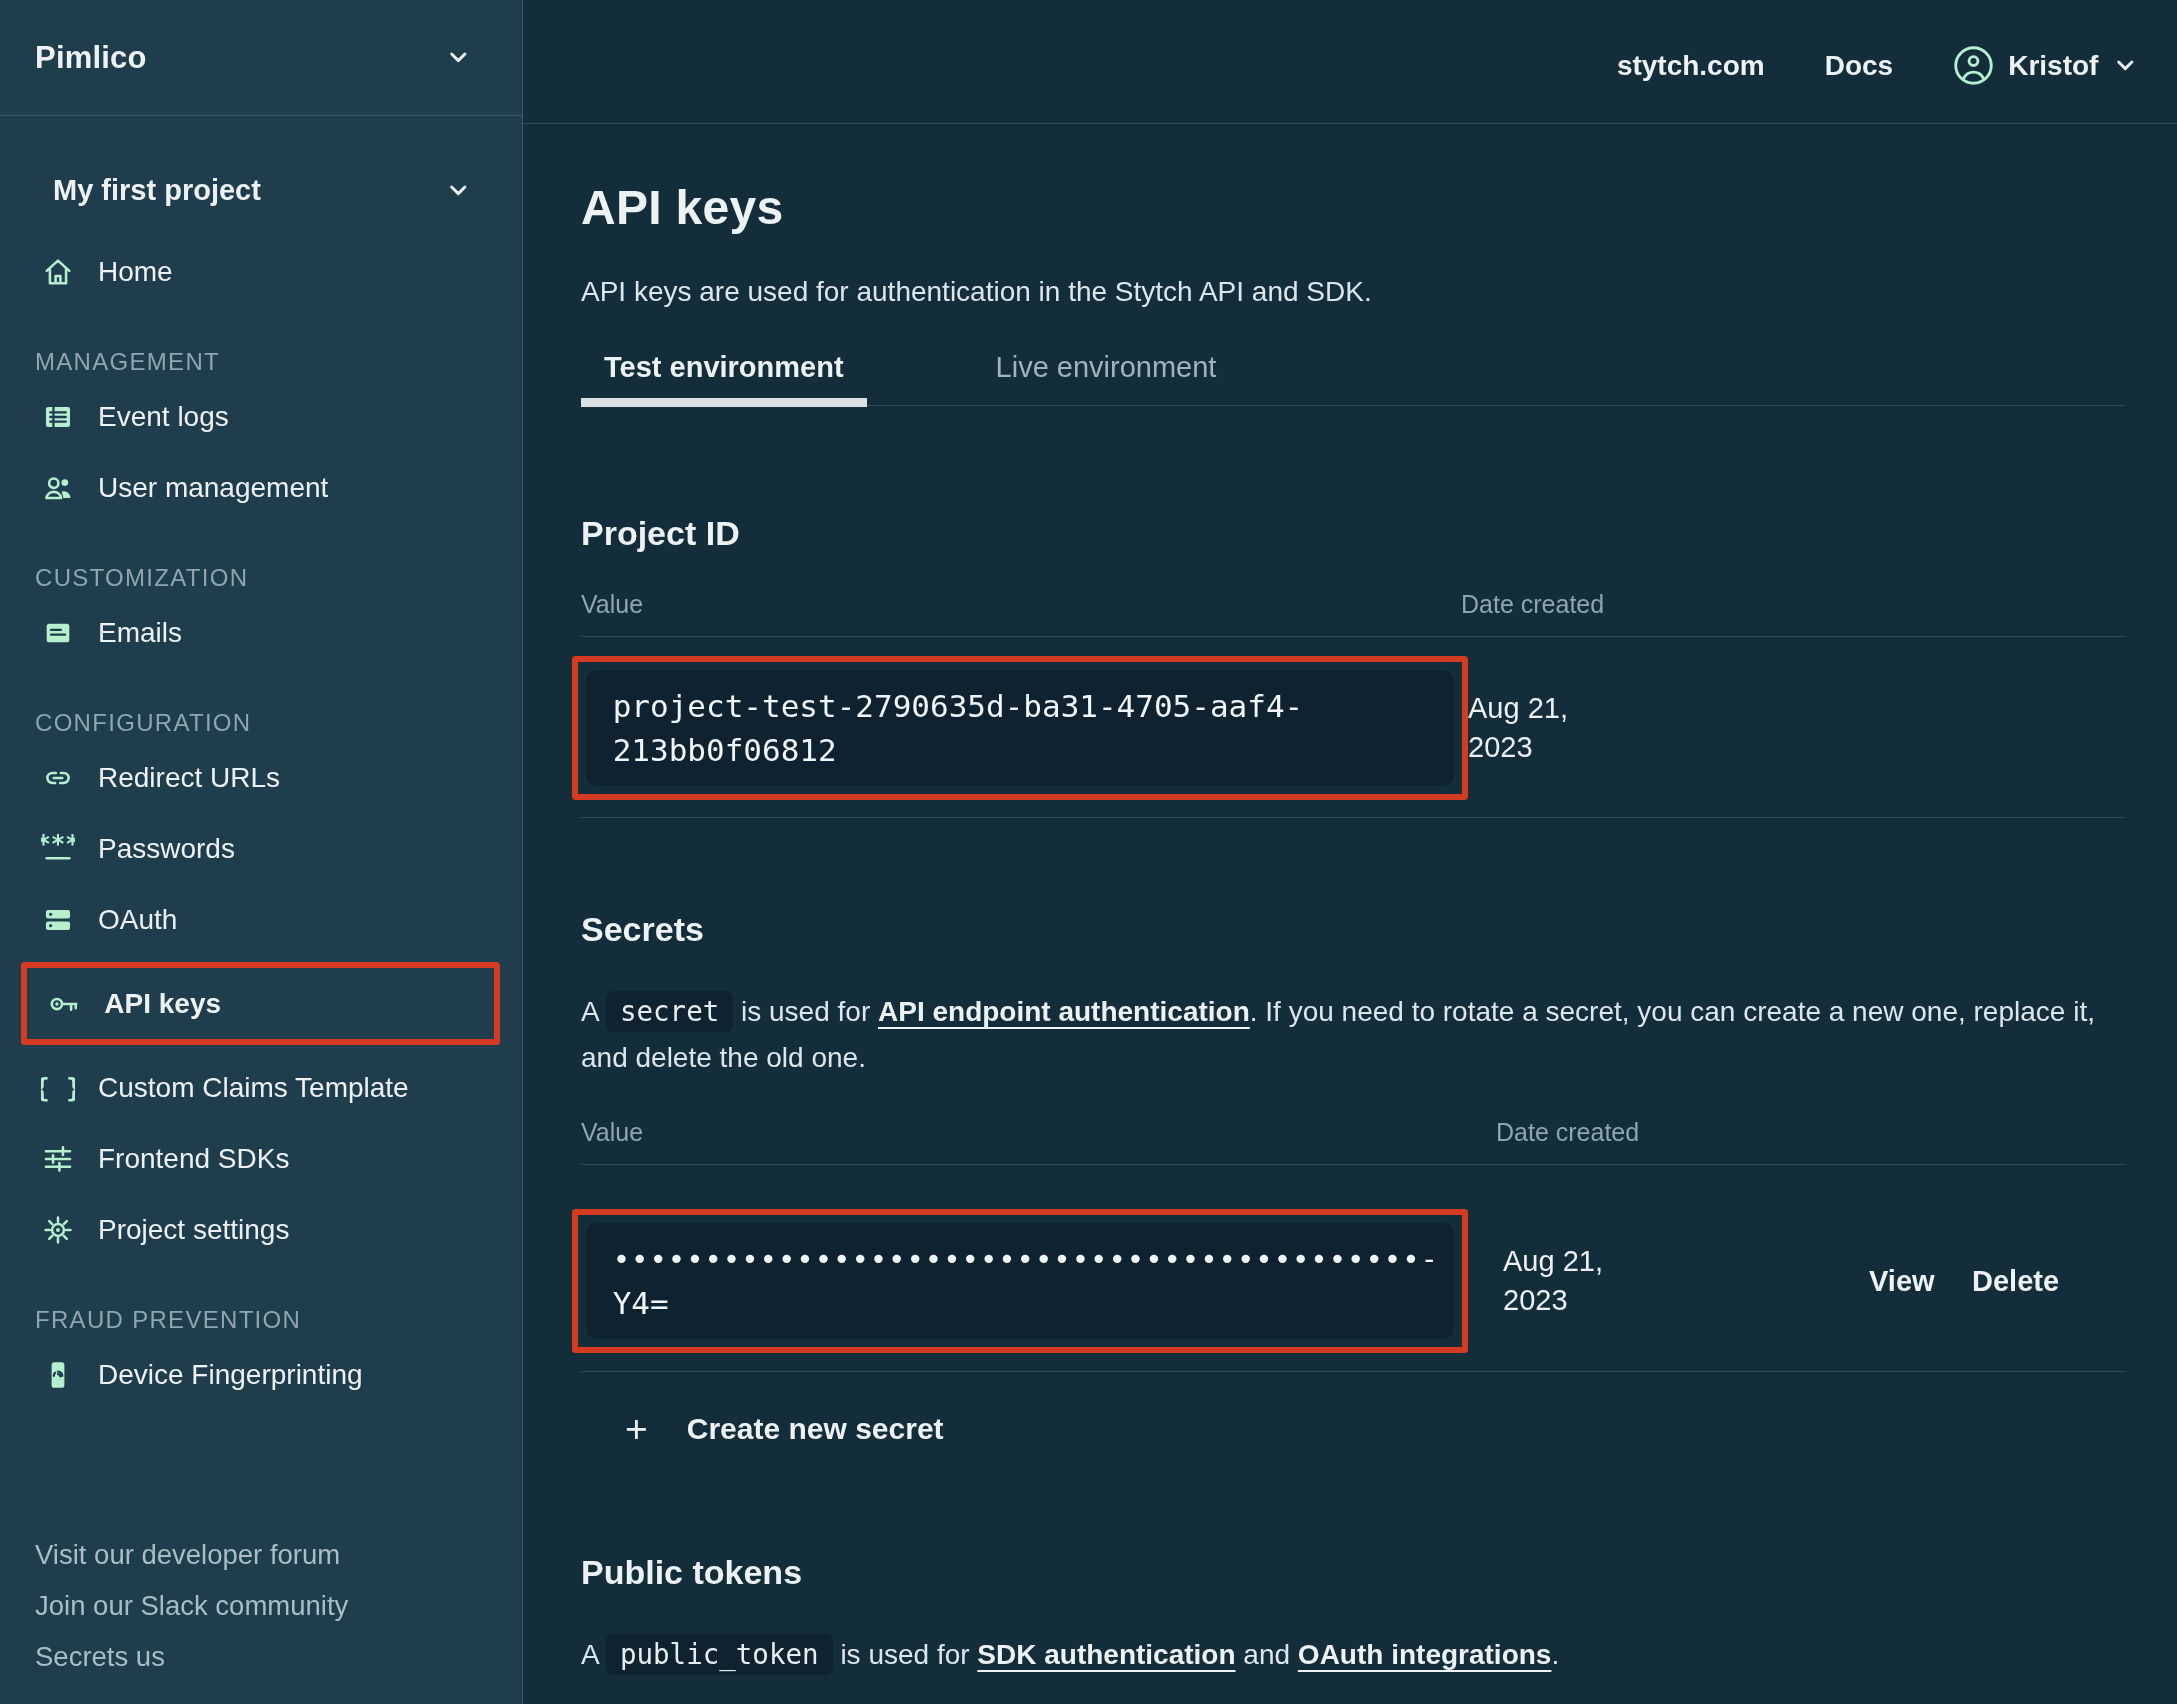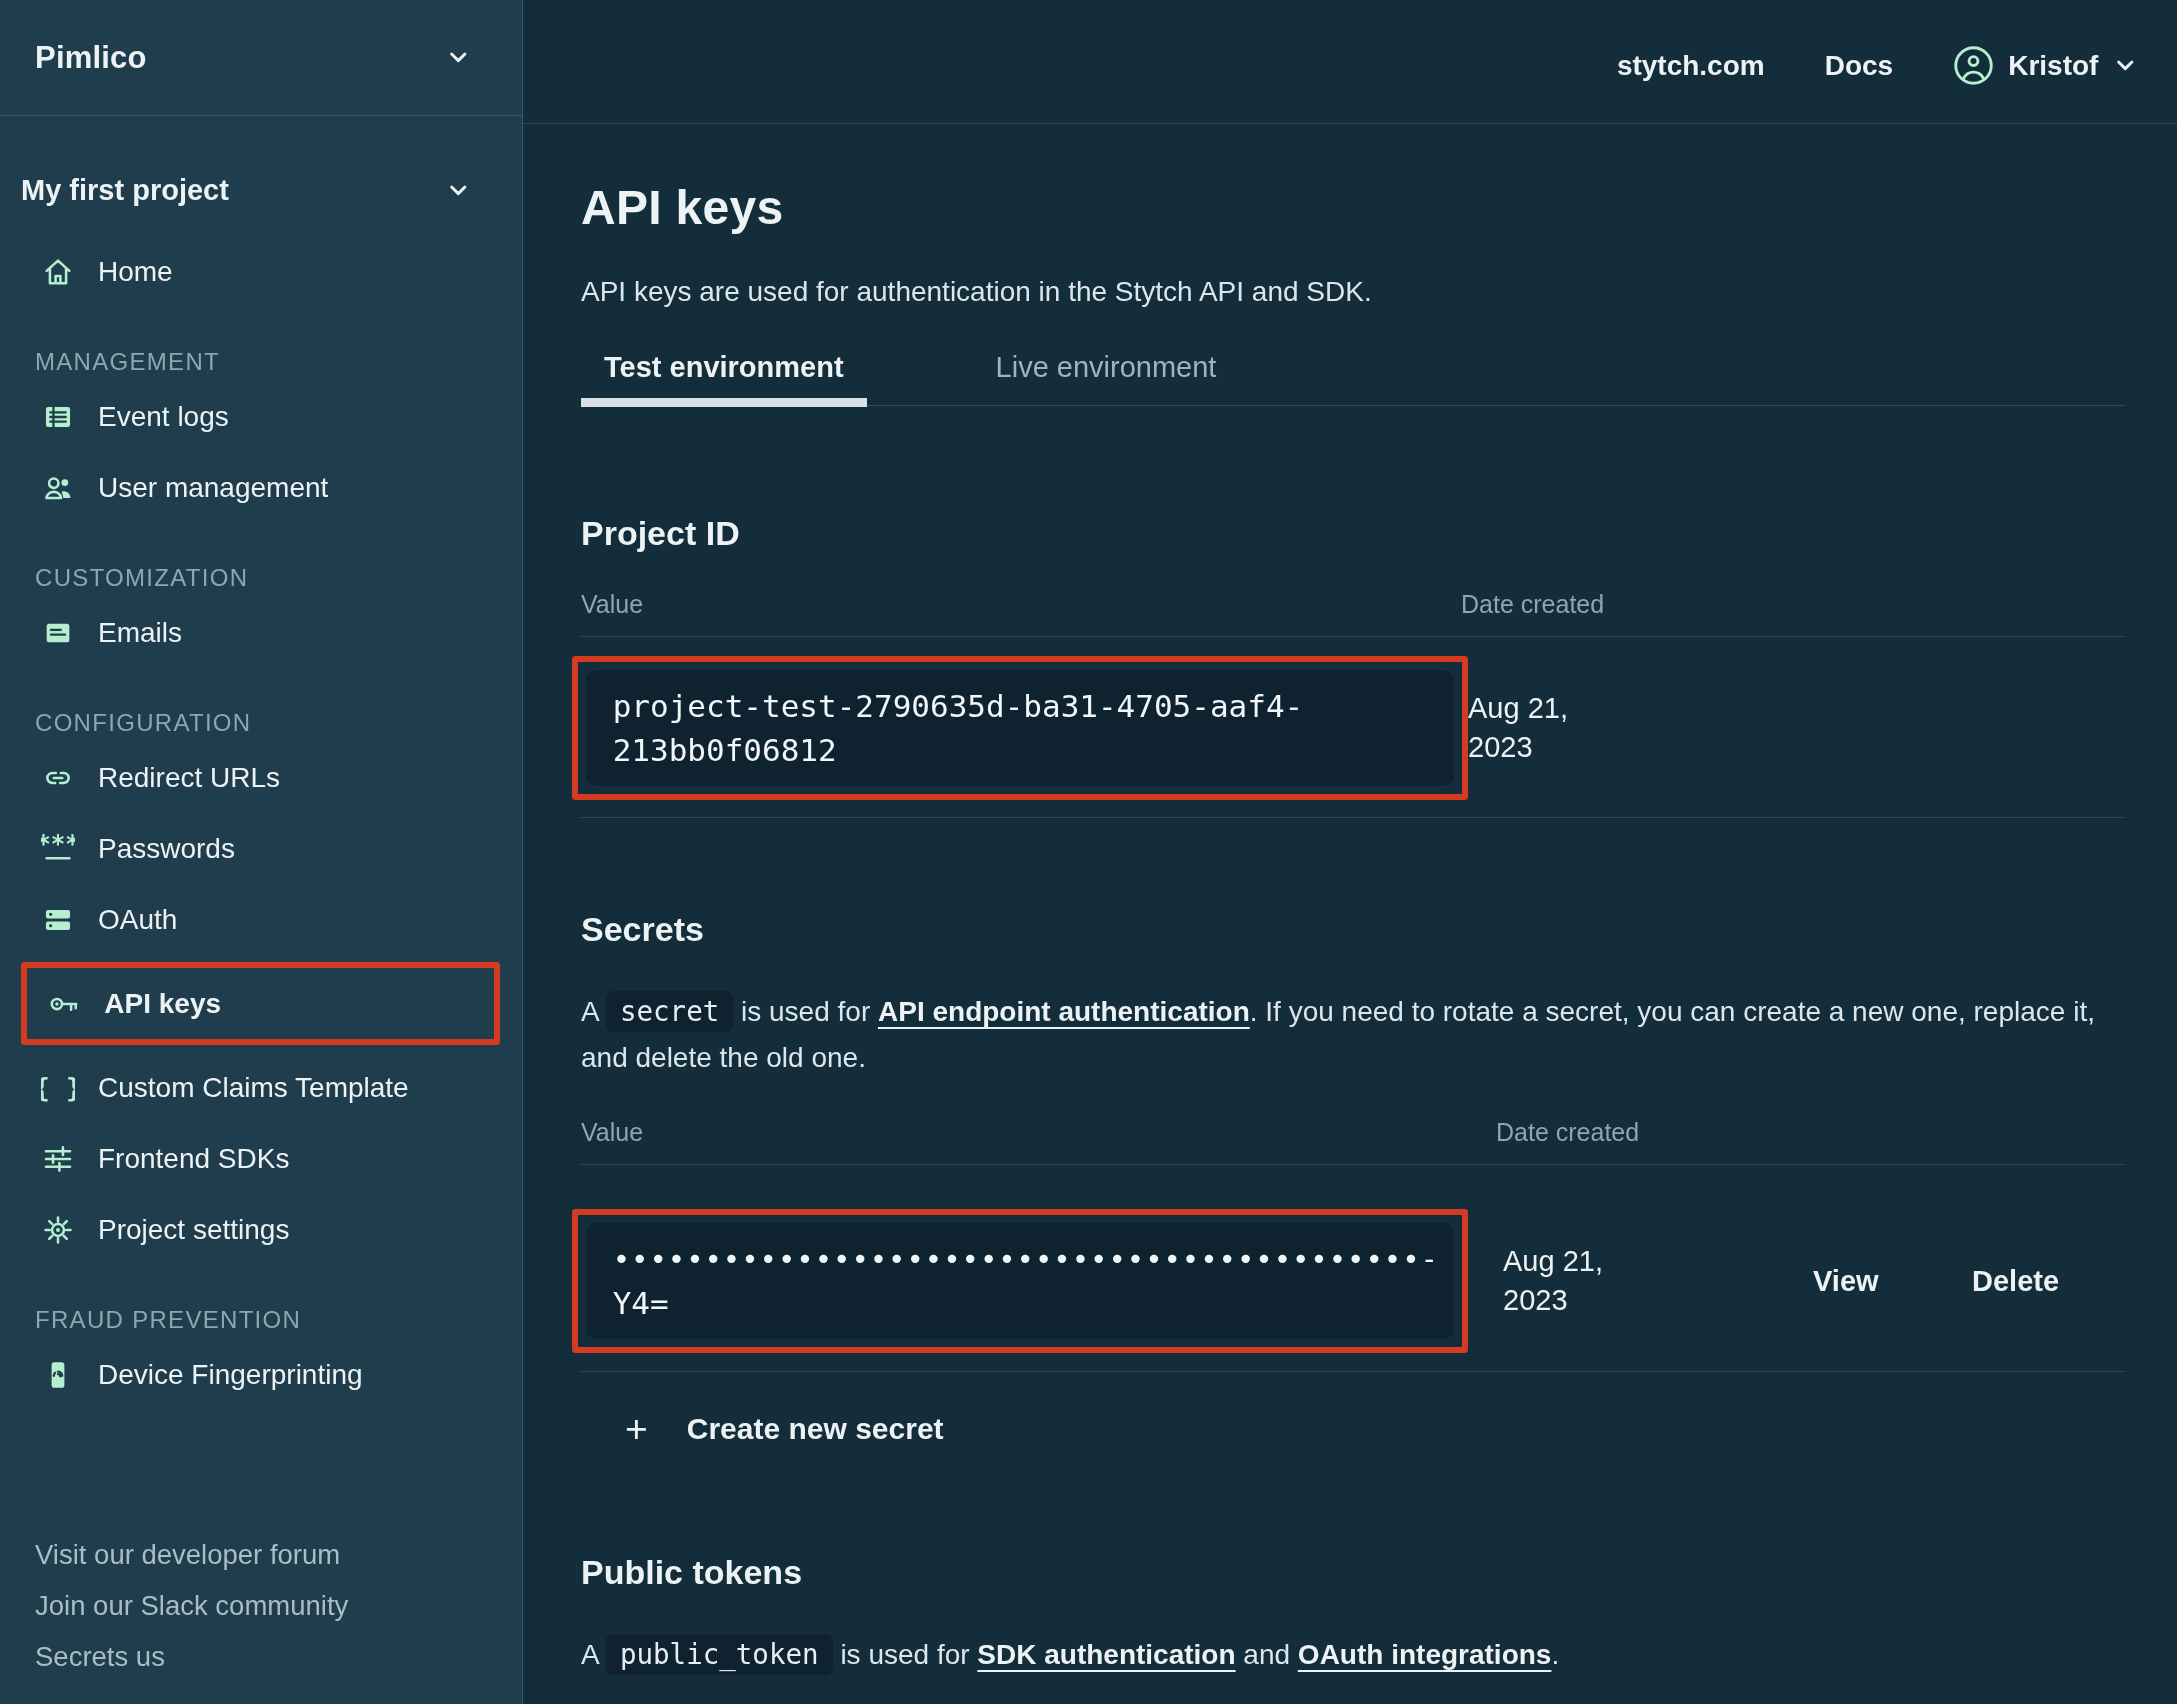--- a/index.html
+++ b/index.html
@@ -28,21 +28,21 @@
   .user .name{font-size:28px;font-weight:600}
   .chev{width:26.6px;height:26.6px;stroke:var(--text);stroke-width:2.6;fill:none;stroke-linecap:round;stroke-linejoin:round}
 
   
   .sidebar{position:absolute;left:0;top:0;bottom:0;width:523px;background:var(--sidebar-bg);
     border-right:1.8px solid var(--line)}
   .side-head{height:116px;border-bottom:1.8px solid var(--line);display:flex;align-items:center;
     justify-content:space-between;padding:0 50px 0 35px}
   .side-head .org{font-size:31px;font-weight:700;letter-spacing:0.2px}
   .proj-sel{height:78px;margin-top:35px;display:flex;align-items:center;justify-content:space-between;
-    padding:0 50px 0 21px;cursor:pointer}
+    padding:0 50px 0 53px;cursor:pointer}
   .proj-sel .lbl{font-size:29px;font-weight:700}
   nav{padding-top:7px}
   .nav-item{height:71px;display:flex;align-items:center;gap:23px;padding-left:41px;font-size:28px;
     color:var(--text);cursor:pointer}
   .nav-item .ic{width:34px;height:34px;flex:0 0 34px;display:flex;align-items:center;justify-content:center}
   .nav-item svg{width:34px;height:34px}
   .stroke{stroke:var(--mint);stroke-width:1.8;fill:none;stroke-linecap:round;stroke-linejoin:round}
   .fillmint{fill:var(--mint)}
   .darkline{stroke:#1f3d4c;stroke-width:1.6;fill:none;stroke-linecap:round}
   .nav-sec{margin-top:35px;height:39px;display:flex;align-items:center;padding-left:35px;
@@ -78,21 +78,21 @@
   .rowline{position:relative;margin-top:18.6px}
   .rowline.secret{margin-top:44px}
   .red-wrap{border:6.2px solid var(--red);border-radius:3.5px;padding:8px;width:896px;margin-left:-8.9px}
   .code-box{background:var(--code-bg);border-radius:10.6px;padding:14px 26.6px;cursor:pointer}
   .code-line{display:block;font-family:"DejaVu Sans Mono","Liberation Mono",monospace;font-size:31px;
     line-height:44px;color:#f1f6f8;white-space:nowrap}
   .code-line.dots{letter-spacing:0.9px;font-size:29px}
   .date{position:absolute;left:887px;top:50%;transform:translateY(-50%);font-size:29px;line-height:39px;color:var(--text)}
   .sec-secrets .date{left:922px}
   .act{position:absolute;top:50%;transform:translateY(-50%);font-size:29px;font-weight:700;color:var(--text);cursor:pointer}
-  .act.view{left:1232px}
+  .act.view{left:1288px}
   .act.delete{left:1391px}
   .create-btn{margin-top:37px;margin-left:44px;display:inline-flex;align-items:center;gap:39px;cursor:pointer}
   .create-btn .plus{font-size:39px;font-weight:400;line-height:39px}
   .create-btn .clbl{font-size:30px;font-weight:700}
 </style>
 </head>
 <body>
 
 <aside class="sidebar">
   <div class="side-head">

